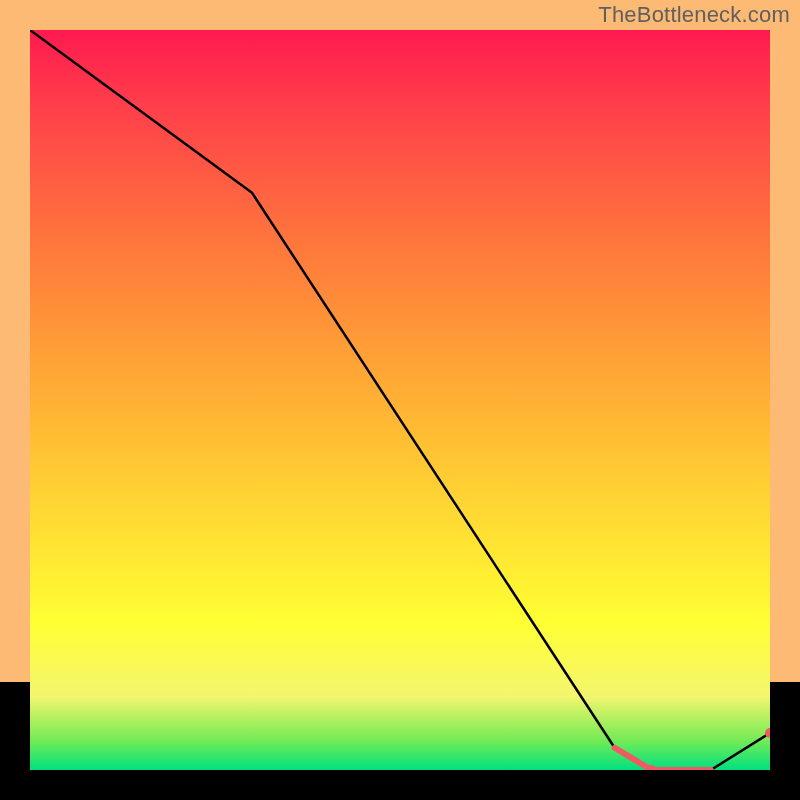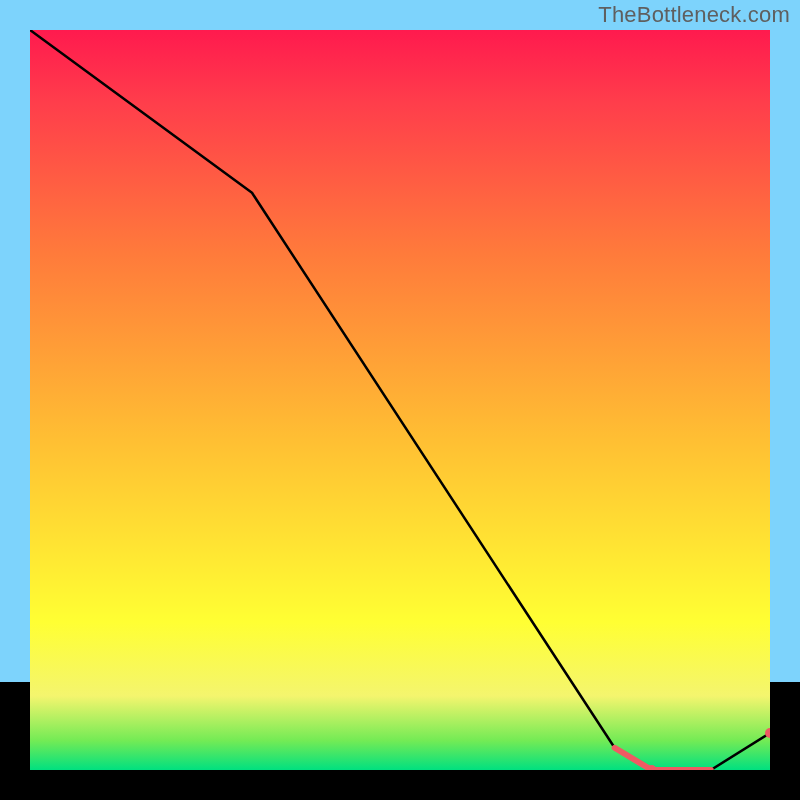--- a/index.html
+++ b/index.html
@@ -8,21 +8,21 @@
     width: 800px;
     height: 800px;
     background: #000;
     font-family: Arial, Helvetica, sans-serif;
     overflow: hidden;
   }
   .frame {
     position: relative;
     width: 800px;
     height: 682px;
-    background: #7dd3fc;
+    background: #fdba74;
   }
   .watermark {
     position: absolute;
     top: 2px;
     right: 10px;
     color: #5f5f5f;
     font-size: 22px;
     font-weight: 500;
     letter-spacing: 0.2px;
     user-select: none;

